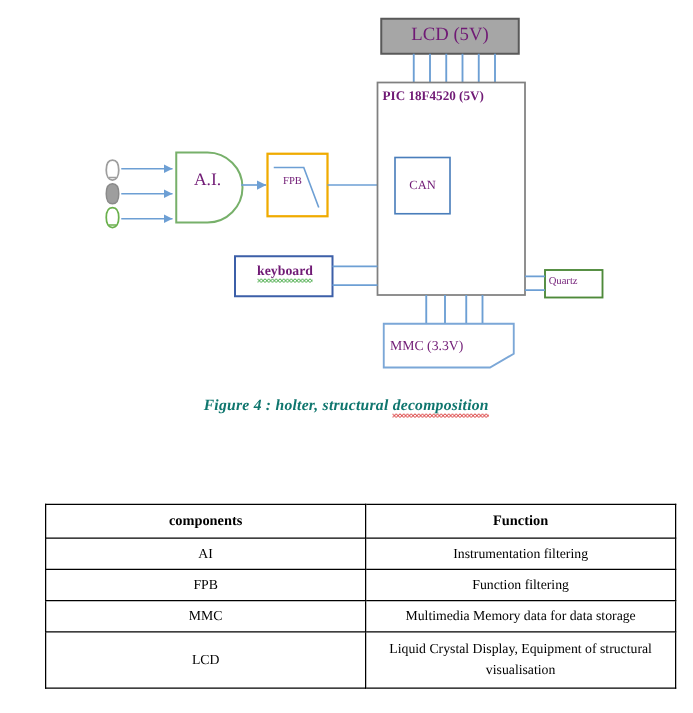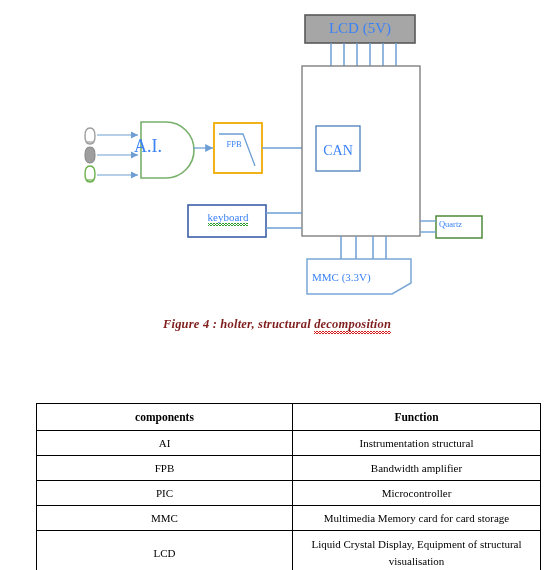--- a/index.html
+++ b/index.html
@@ -27,32 +27,32 @@
     position: absolute;
     left: 0; top: 0;
     width: 554px;
     height: 355px;
   }
   #diagram svg { position: absolute; left: 0; top: 0; }
 
   .node-label {
     position: absolute;
     font-family: "Liberation Serif", serif;
-    color: #3b82f6;
+    color: #701a75;
     white-space: nowrap;
     text-align: center;
     line-height: 1.1;
   }
 
   .lbl-lcd   { left: 306px; top: 20px;  width: 108px; font-size: 15px; }
   .lbl-pic   { left: 306px; top: 72px;  width: 110px; font-size: 10.5px; font-weight: bold; text-align: left; }
-  .lbl-can   { left: 316px; top: 143px; width: 44px;  font-size: 14px; }
-  .lbl-ai    { left: 128px; top: 137px; width: 40px;  font-size: 18px; }
+  .lbl-can   { left: 316px; top: 143px; width: 44px;  font-size: 10px; }
+  .lbl-ai    { left: 146px; top: 137px; width: 40px;  font-size: 14px; }
   .lbl-fpb   { left: 219px; top: 140px; width: 30px;  font-size: 8.5px; }
-  .lbl-kbd   { left: 190px; top: 211px; width: 76px;  font-size: 11px; }
+  .lbl-kbd   { left: 190px; top: 211px; width: 76px;  font-size: 11px; font-weight: bold; }
   .lbl-quartz{ left: 438px; top: 220px; width: 25px;  font-size: 8.5px; }
   .lbl-mmc   { left: 312px; top: 271px; width: 80px;  font-size: 11px; text-align: left; }
 
   
   .squiggle-green {
     position: relative;
     display: inline-block;
   }
   .squiggle-green::after {
     content: "";
@@ -85,21 +85,21 @@
   #caption {
     position: absolute;
     left: 0;
     top: 317px;
     width: 554px;
     text-align: center;
     font-family: "Liberation Serif", serif;
     font-weight: bold;
     font-style: italic;
     font-size: 12.5px;
-    color: #7f1d1d;
+    color: #0f766e;
     letter-spacing: 0.2px;
   }
 
   
   #spec-table {
     position: absolute;
     left: 36px;
     top: 403px;
     width: 486px;
     border-collapse: collapse;
@@ -201,53 +201,50 @@
         <line x1="356" y1="236" x2="356" y2="259"></line>
         <line x1="373" y1="236" x2="373" y2="259"></line>
         <line x1="386" y1="236" x2="386" y2="259"></line>
       </g>
 
       <path d="M307,259 L411,259 L411,283 L392,294 L307,294 Z" fill="#ffffff" stroke="#7ba7d7" stroke-width="1.5"></path>
 
     </svg>
 
     <div class="node-label lbl-lcd">LCD (5V)</div>
+    <div class="node-label lbl-pic">PIC 18F4520 (5V)</div>
     <div class="node-label lbl-can">CAN</div>
     <div class="node-label lbl-ai">A.I.</div>
     <div class="node-label lbl-fpb">FPB</div>
     <div class="node-label lbl-kbd"><span class="squiggle-green">keyboard</span></div>
     <div class="node-label lbl-quartz">Quartz</div>
     <div class="node-label lbl-mmc">MMC (3.3V)</div>
   </div>
 
   <div id="caption"><span>Figure 4 : holter, structural </span><span class="squiggle-red">decomposition</span></div>
 
   <table id="spec-table">
     <thead>
       <tr>
         <th class="col-comp">components</th>
         <th class="col-func">Function</th>
       </tr>
     </thead>
     <tbody>
       <tr>
         <td>AI</td>
-        <td>Instrumentation structural</td>
+        <td>Instrumentation filtering</td>
       </tr>
       <tr>
         <td>FPB</td>
-        <td>Bandwidth amplifier</td>
-      </tr>
-      <tr>
-        <td>PIC</td>
-        <td>Microcontroller</td>
+        <td>Function filtering</td>
       </tr>
       <tr>
         <td>MMC</td>
-        <td>Multimedia Memory card for card storage</td>
+        <td>Multimedia Memory data for data storage</td>
       </tr>
       <tr>
         <td>LCD</td>
         <td class="cell-multiline"><span>Liquid Crystal Display, Equipment of structural</span><br><span>visualisation</span></td>
       </tr>
     </tbody>
   </table>
 
 </div>
 

